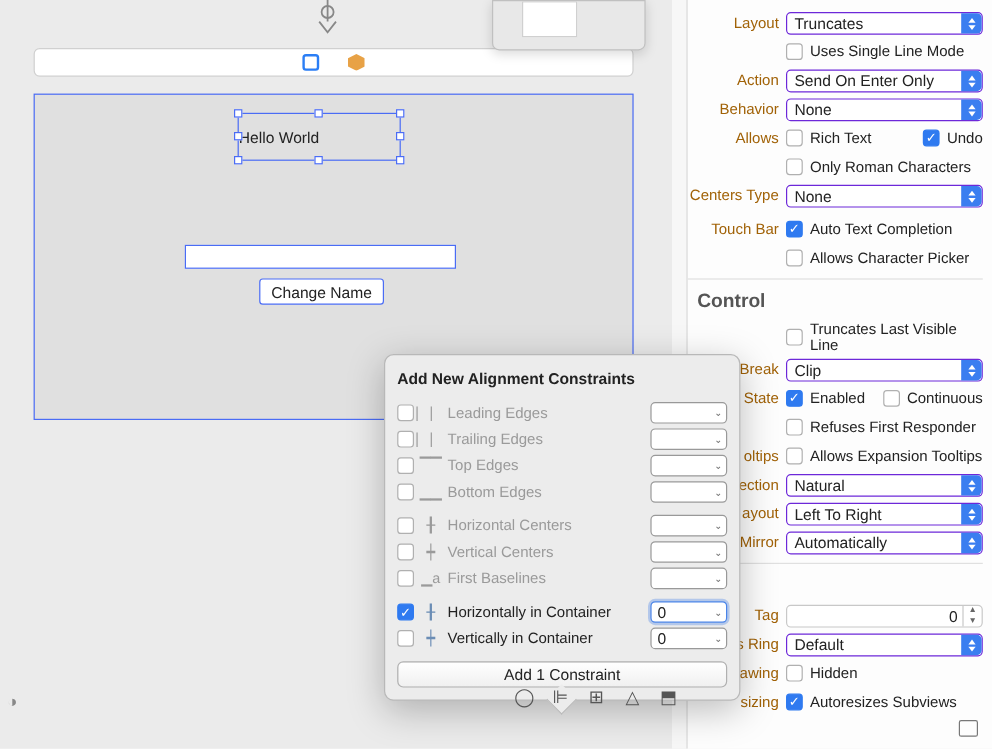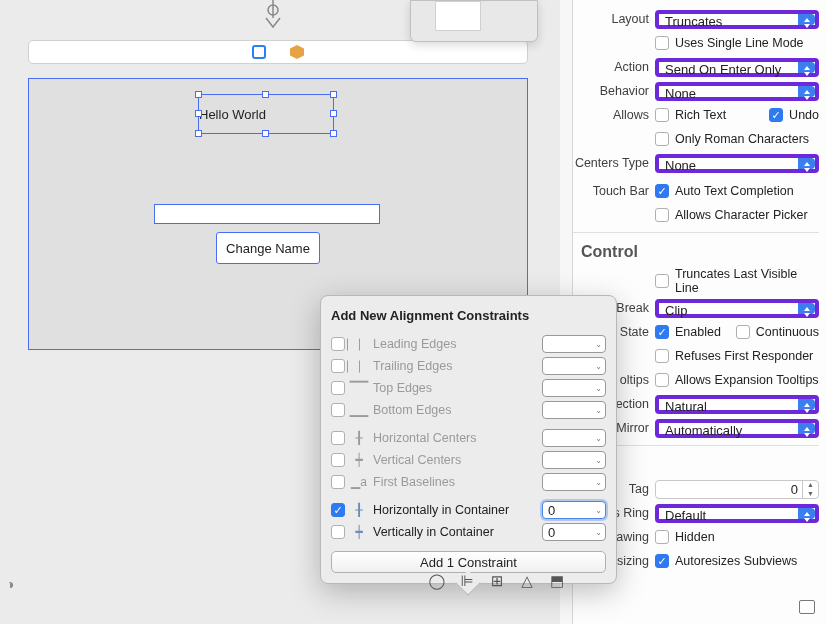--- a/index.html
+++ b/index.html
@@ -9,28 +9,28 @@
 .obj-bar{position:absolute;left:28px;top:40px;width:500px;height:24px;background:#fff;border:1px solid #d0d0d0;border-radius:5px;display:flex;align-items:center;justify-content:center;gap:24px}
 .stop-icon{width:14px;height:14px;border:2px solid #2b7ef5;border-radius:3px;display:inline-block}
 .cube-icon{width:14px;height:14px;background:#e8a246;display:inline-block;clip-path:polygon(50% 0,100% 25%,100% 75%,50% 100%,0 75%,0 25%)}
 .view-frame{position:absolute;left:28px;top:78px;width:500px;height:272px;border:1px solid #4a6cf5;background:#e0e0e0}
 .selected-label{position:absolute;left:198px;top:94px;width:136px;height:40px;border:1px solid #4a6cf5;background:#e0e0e0;display:flex;align-items:center;justify-content:flex-start;font-size:24px;font-weight:400}
 .sel-handle{position:absolute;width:7px;height:7px;background:#fff;border:1px solid #4a6cf5}
 .h-tl{left:-4px;top:-4px}.h-tc{left:calc(50% - 4px);top:-4px}.h-tr{right:-4px;top:-4px}
 .h-ml{left:-4px;top:calc(50% - 4px)}.h-mr{right:-4px;top:calc(50% - 4px)}
 .h-bl{left:-4px;bottom:-4px}.h-bc{left:calc(50% - 4px);bottom:-4px}.h-br{right:-4px;bottom:-4px}
 .text-field{position:absolute;left:154px;top:204px;width:226px;height:20px;background:#fff;border:1px solid #4a6cf5}
-.btn-change{position:absolute;left:216px;top:232px;width:104px;height:32px;background:#fff;border:1px solid #4a6cf5;border-radius:3px;display:flex;align-items:center;justify-content:center}
+.btn-change{position:absolute;left:216px;top:232px;width:104px;height:22px;background:#fff;border:1px solid #4a6cf5;border-radius:3px;display:flex;align-items:center;justify-content:center}
 .thumbnail-popover{position:absolute;left:410px;top:0;width:128px;height:42px;background:#e8e8e8;border:1px solid #c0c0c0;border-radius:0 0 6px 6px;box-shadow:0 3px 10px rgba(0,0,0,0.15)}
 .thumbnail-inner{position:absolute;left:24px;top:0;width:46px;height:30px;background:#fff;border:1px solid #d0d0d0}
 .inspector{position:absolute;right:0;top:0;width:255px;height:624px;background:#fdfdfd;border-left:1px solid #d8d8d8;padding:8px 8px 8px 0}
 .ins-row{display:flex;align-items:center;min-height:22px;margin-bottom:2px}
-.ins-label{width:82px;text-align:right;padding-right:6px;font-size:12.5px;color:#404040}
+.ins-label{width:82px;text-align:right;padding-right:6px;font-size:12.5px;color:#a16207}
 .ins-control{flex:1;display:flex;align-items:center;gap:6px}
-.select{flex:1;height:19px;background:#fff;border:4px solid #6d28d9;border-radius:4px;display:flex;align-items:flex-start;padding:0 6px;position:relative;font-size:12.5px}
+.select{flex:1;height:19px;background:#fff;border:1px solid #6d28d9;border-radius:4px;display:flex;align-items:center;padding:0 6px;position:relative;font-size:12.5px}
 .select .chev{position:absolute;right:0;top:0;width:17px;height:100%;background:#3a7ef0;border-radius:0 4px 4px 0;display:flex;align-items:center;justify-content:center}
 .select .chev::after{content:"";width:0;height:0;border-left:3px solid transparent;border-right:3px solid transparent;border-top:4px solid #fff;position:absolute;top:10px}
 .select .chev::before{content:"";width:0;height:0;border-left:3px solid transparent;border-right:3px solid transparent;border-bottom:4px solid #fff;position:absolute;top:4px}
 .ck{width:14px;height:14px;border:1px solid #b0b0b0;border-radius:3px;background:#fff;display:inline-flex;align-items:center;justify-content:center;flex-shrink:0}
 .ck.checked{background:#2f7af0;border-color:#2f7af0}
 .ck.checked::after{content:"✓";color:#fff;font-size:11px;line-height:1}
 .ck-label{font-size:12.5px}
 .section-head{font-size:16px;font-weight:600;color:#555;margin:10px 0 6px 8px}
 .divider{height:1px;background:#e0e0e0;margin:6px 0}
 .num-input{flex:1;height:19px;background:#fff;border:1px solid #c8c8c8;border-radius:4px;display:flex;align-items:center;justify-content:flex-end;padding:0 20px 0 6px;position:relative;font-size:12.5px}
@@ -214,20 +214,29 @@
   <div class="ins-row">
     <div class="ins-label">ection</div>
     <div class="ins-control">
         <div class="select">
           <span>Natural</span>
           <span class="chev"></span>
         </div>
       </div>
   </div>
   <div class="ins-row">
+    <div class="ins-label">ayout</div>
+    <div class="ins-control">
+        <div class="select">
+          <span>Left To Right</span>
+          <span class="chev"></span>
+        </div>
+      </div>
+  </div>
+  <div class="ins-row">
     <div class="ins-label">Mirror</div>
     <div class="ins-control">
         <div class="select">
           <span>Automatically</span>
           <span class="chev"></span>
         </div>
       </div>
   </div>
   <div class="divider"></div>
   <div style="height:26px"></div>

